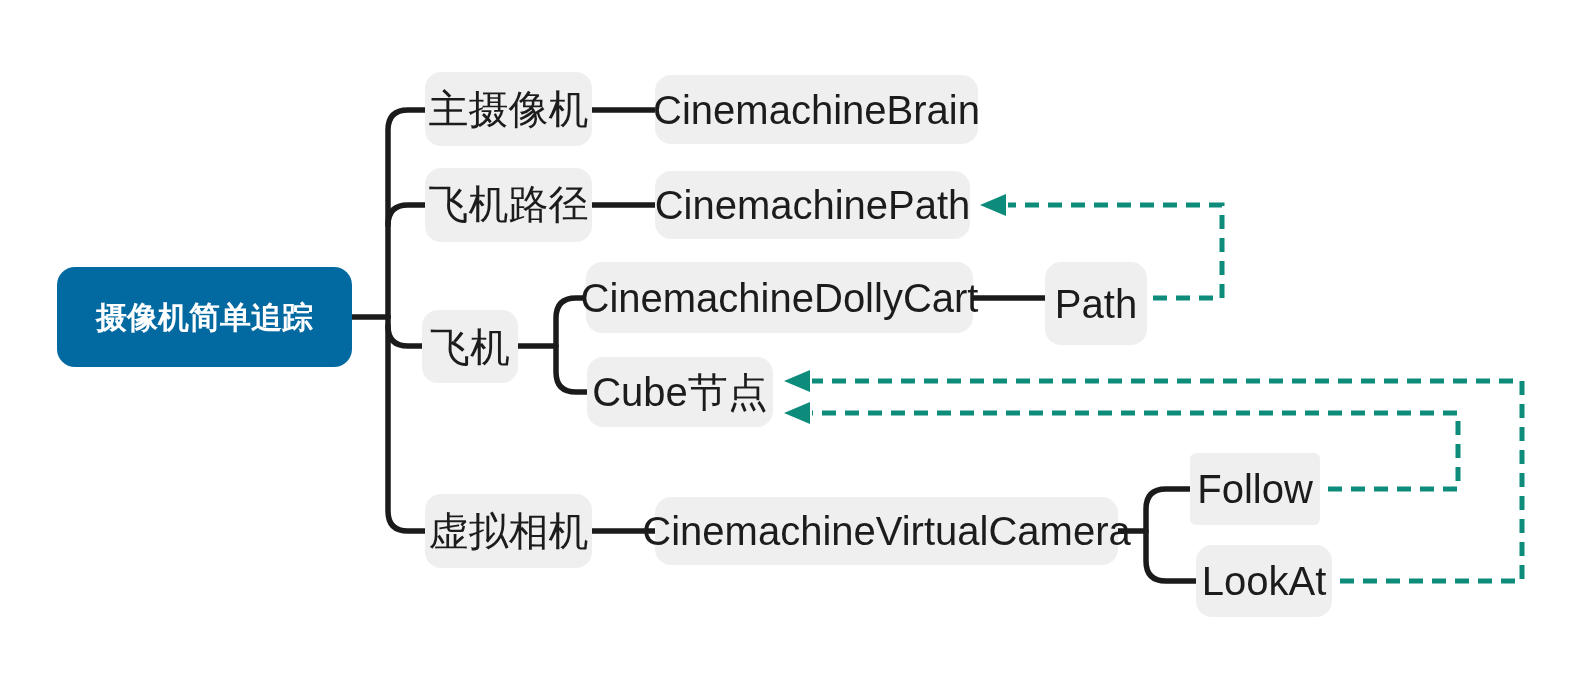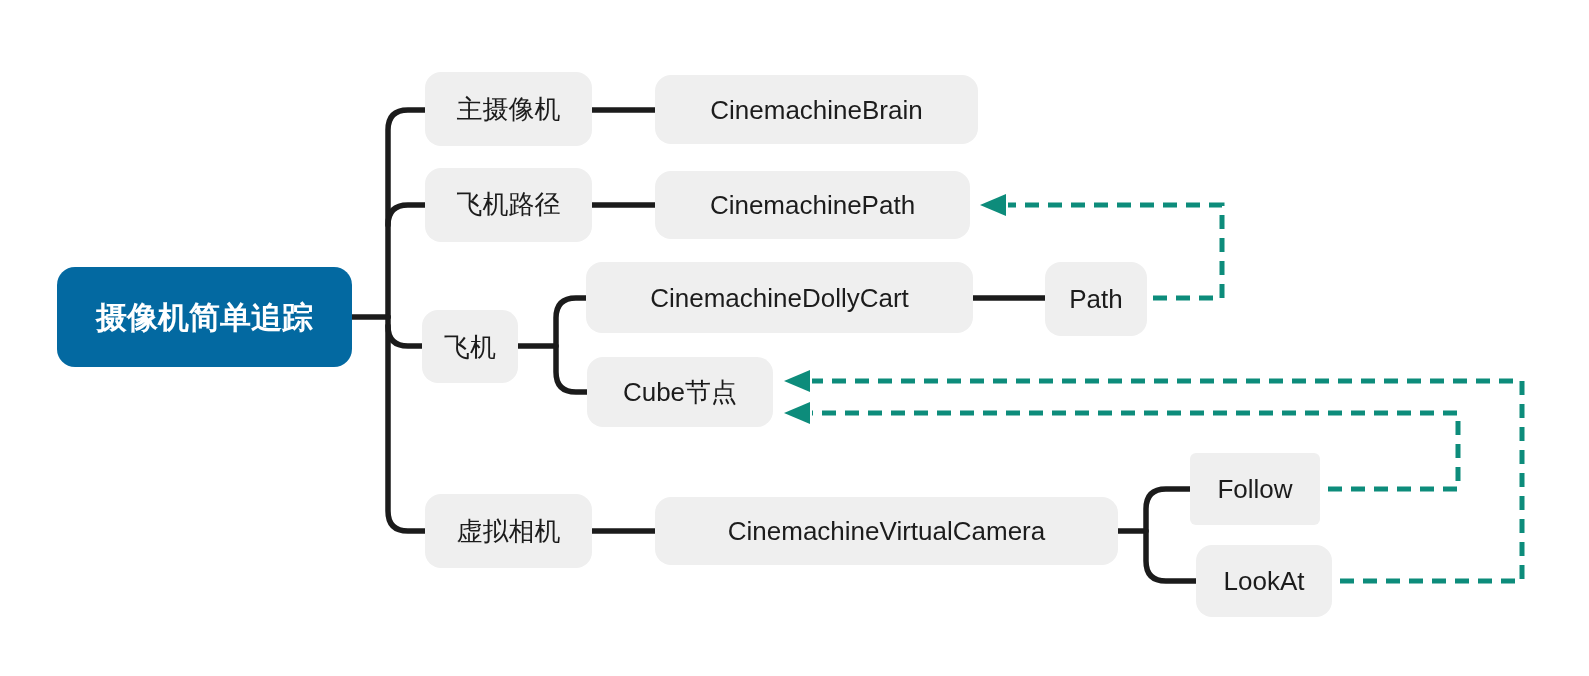--- a/index.html
+++ b/index.html
@@ -23,21 +23,21 @@
     z-index: 0;
   }
   .node {
     position: absolute;
     display: flex;
     align-items: center;
     justify-content: center;
     background: #EFEFEF;
     border-radius: 16px;
     color: #1C1C1C;
-    font-size: 26px;
+    font-size: 40px;
     line-height: 1;
     white-space: nowrap;
     z-index: 1;
     box-sizing: border-box;
     cursor: default;
   }
   .node.root {
     background: #0369a1;
     color: #FFFFFF;
     font-size: 31px;
@@ -87,21 +87,21 @@
   <div class="node" style="left:655px; top:75px; width:323px; height:69px;">CinemachineBrain</div>
 
   <div class="node" style="left:425px; top:168px; width:167px; height:74px;font-family:Liberation Serif, serif;">飞机路径</div>
 
   <div class="node" style="left:655px; top:171px; width:315px; height:68px;">CinemachinePath</div>
 
   <div class="node" style="left:422px; top:310px; width:96px; height:73px;">飞机</div>
 
   <div class="node" style="left:586px; top:262px; width:387px; height:71px;">CinemachineDollyCart</div>
 
-  <div class="node" style="left:1045px; top:262px; width:102px; height:74px;">Path</div>
+  <div class="node" style="left:1045px; top:262px; width:102px; height:83px;">Path</div>
 
   <div class="node" style="left:425px; top:494px; width:167px; height:74px;">虚拟相机</div>
 
   <div class="node" style="left:587px; top:357px; width:186px; height:70px;">Cube节点</div>
 
   <div class="node" style="left:655px; top:497px; width:463px; height:68px;">CinemachineVirtualCamera</div>
 
   <div class="node" style="left:1190px; top:453px; width:130px; height:72px;border-radius:6px;">Follow</div>
 
   <div class="node" style="left:1196px; top:545px; width:136px; height:72px;">LookAt</div>

